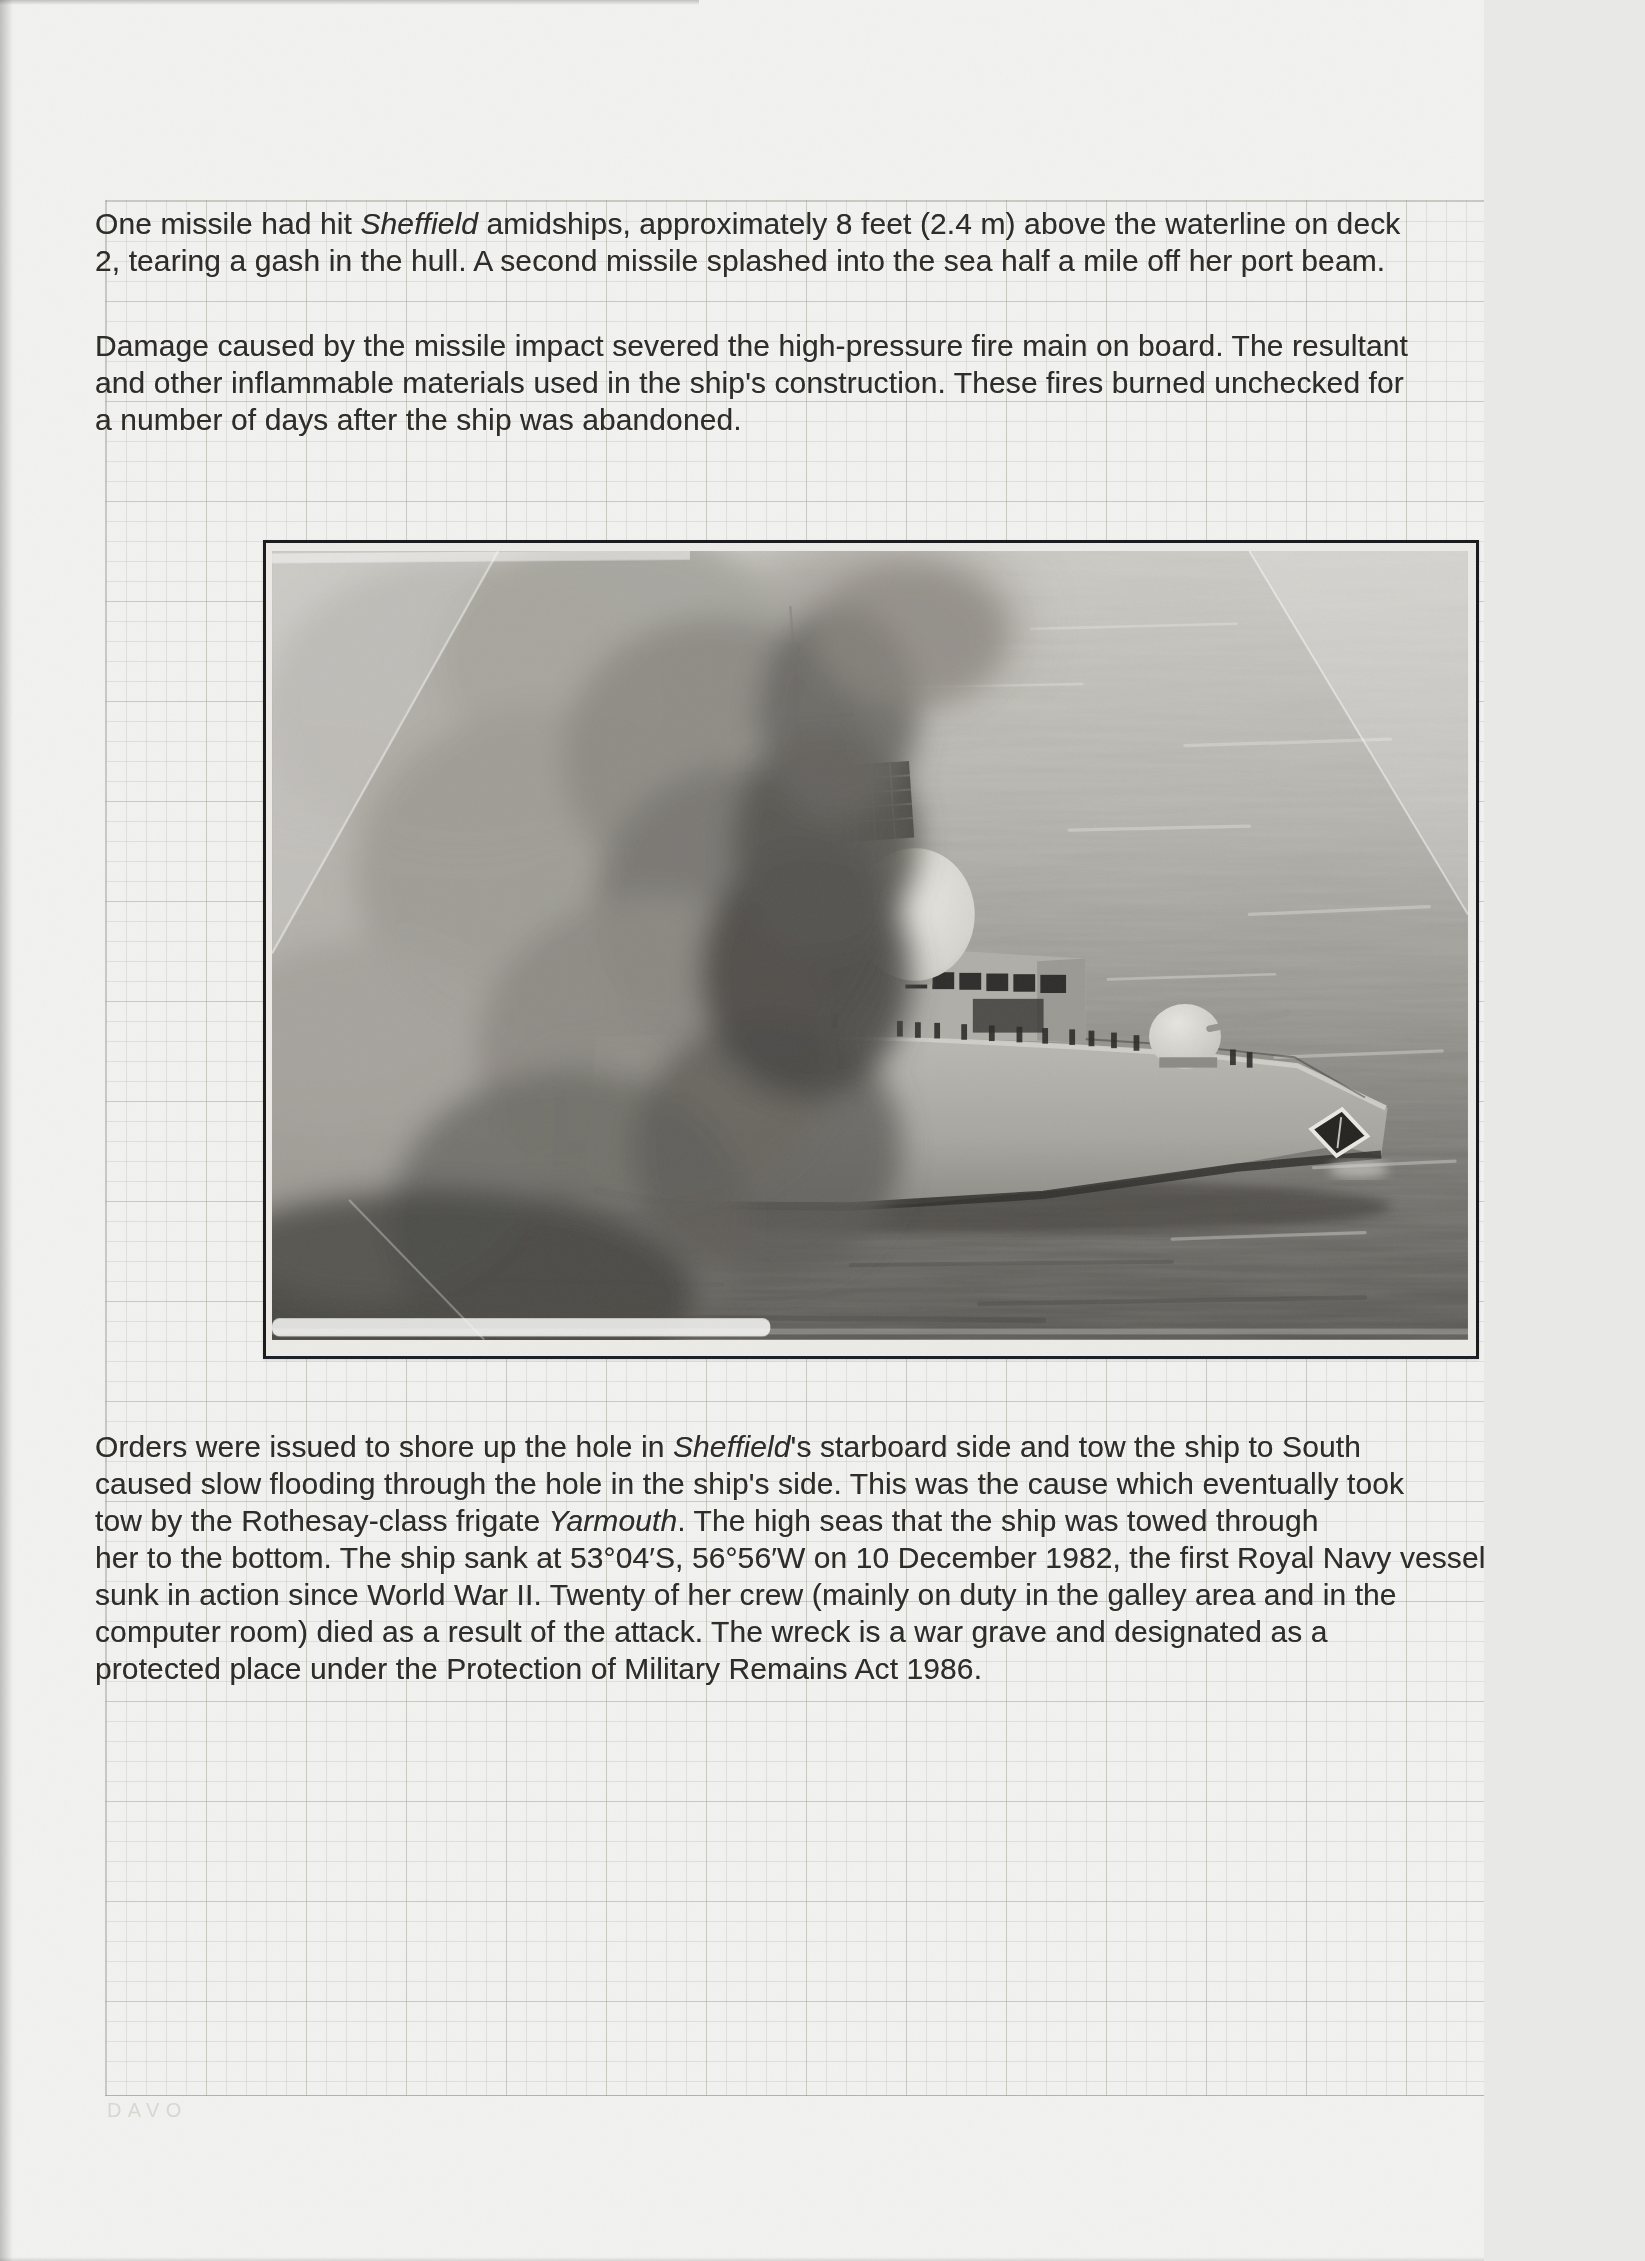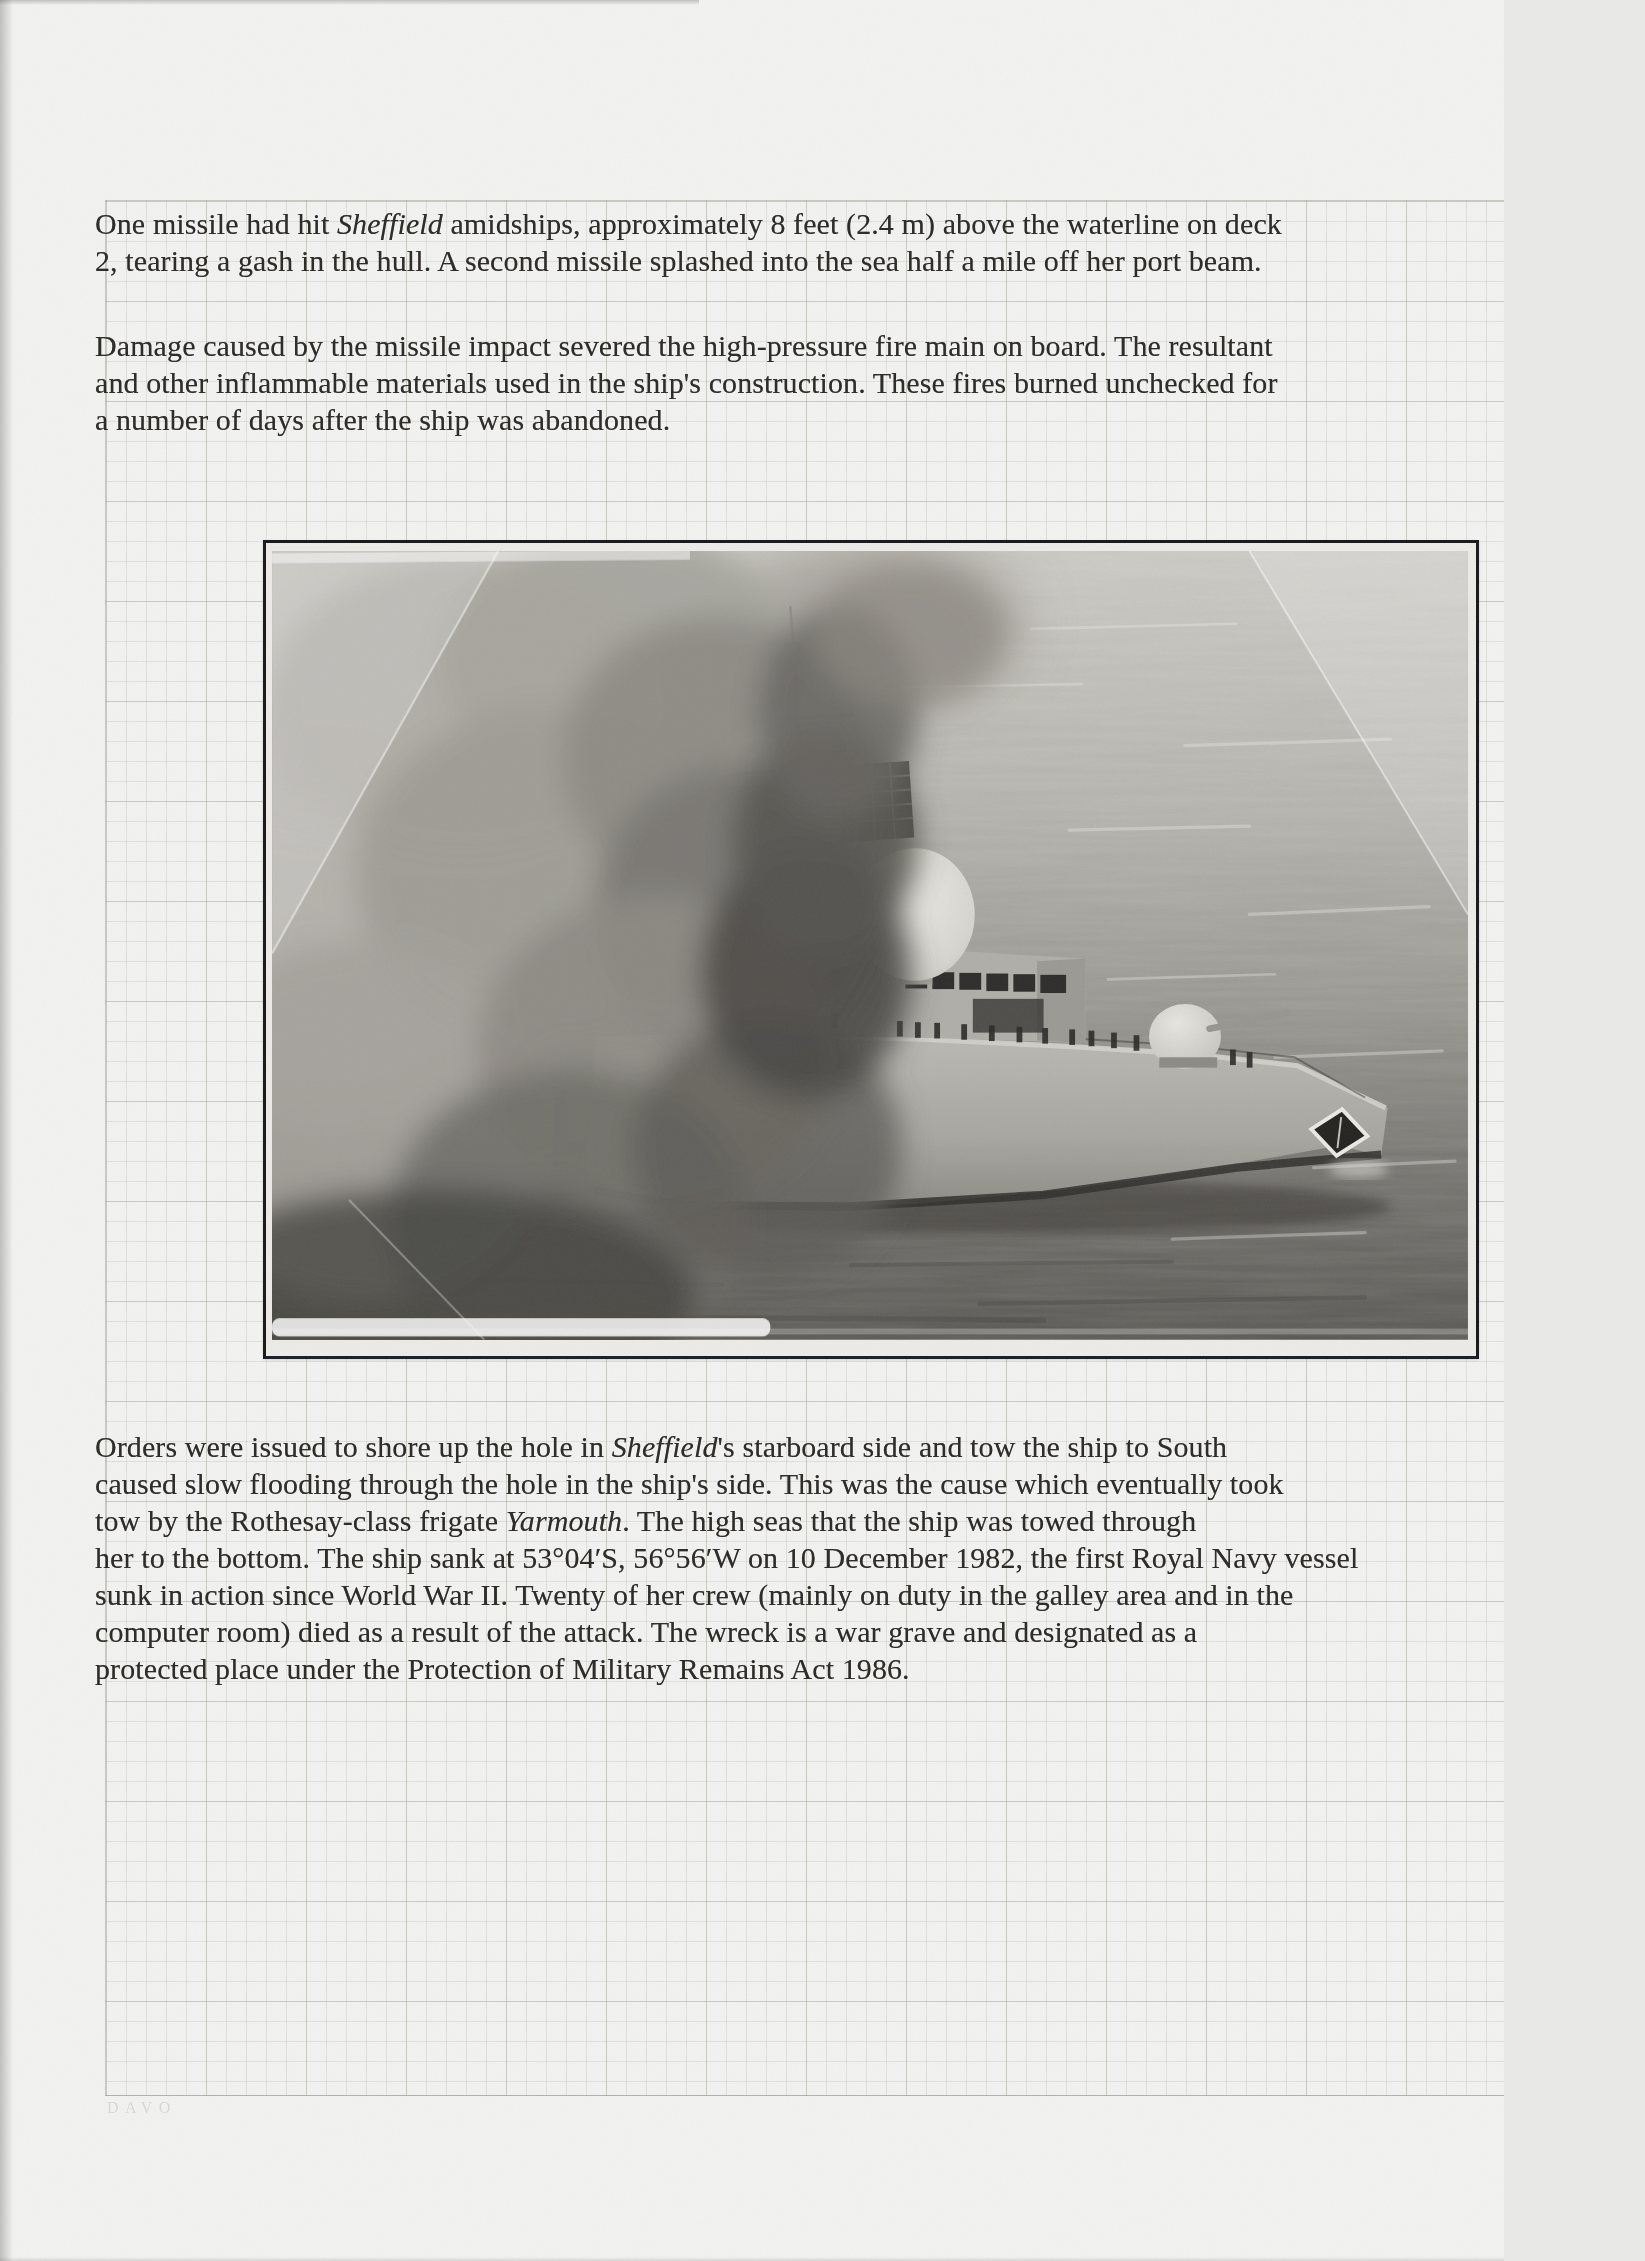--- a/index.html
+++ b/index.html
@@ -1,22 +1,21 @@
 <!DOCTYPE html>
 <html style="font-size:10.3px"><head>
 <meta charset="utf-8">
 <style>
   html,body{margin:0;padding:0;background:#e8e8e6;}
   #page{
     position:relative;
     width:1484px;height:2261px;
     background:#f2f2f0;
     overflow:hidden;
-    font-family:Liberation Serif, serif;
-    padding-left:20px;
+    font-family:Liberation Sans, sans-serif;
   }
   
   #grid-panel{
     position:absolute;left:105px;top:200px;width:1502px;height:1896px;
     box-sizing:border-box;
     border:1.3px solid rgba(150,152,138,0.45);
     background-image:
       repeating-linear-gradient(to right, rgba(160,163,148,0.22) 0 0.6px, transparent 0.6px 20px),
       repeating-linear-gradient(to bottom, rgba(160,163,148,0.22) 0 0.6px, transparent 0.6px 20px),
       repeating-linear-gradient(to right, rgba(148,151,136,0.30) 0 0.6px, transparent 0.6px 100px),
@@ -53,21 +52,21 @@
     box-shadow:0 1.3px 2.6px rgba(0,0,0,0.12);
   }
   #photo-print{
     position:absolute;left:6.4px;top:8.4px;right:7.7px;bottom:16px;
     background:#b9b7b1;
   }
   #photo-print svg{display:block;width:100%;height:100%;}
 
   #brand{
     position:absolute;left:107px;top:2099px;
-    font-size:16px;letter-spacing:6.4px;
+    font-size:20px;letter-spacing:6.4px;
     color:#d9d9d3;font-weight:400;
   }
   #paper-noise{position:absolute;left:0;top:0;width:1645px;height:2261px;opacity:0.05;pointer-events:none;}
 </style>
 </head>
 <body>
 
 <div id="page">
 
   <div id="grid-panel"></div>

